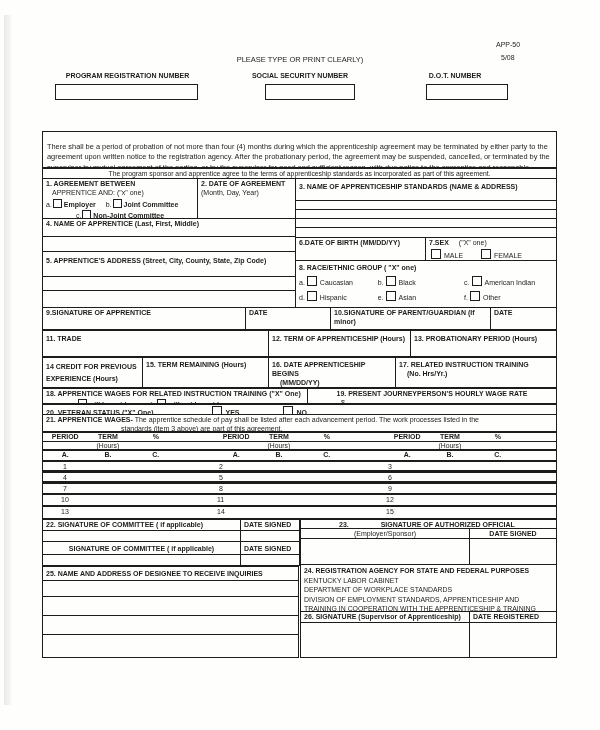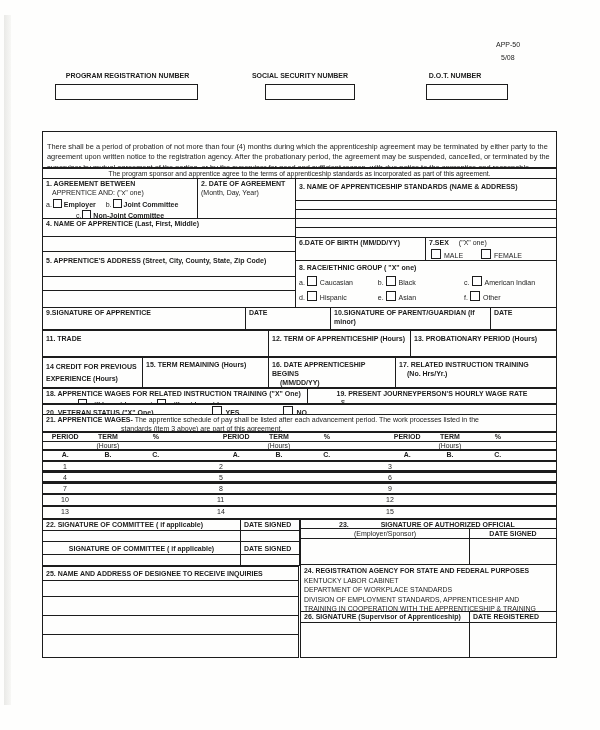--- a/index.html
+++ b/index.html
@@ -28,20 +28,21 @@
   .row-num{position:absolute;top:1px;font-size:7px;}
   .small24{font-size:6.9px;line-height:9.6px;}
 </style>
 </head>
 <body>
 
 <div class="page">
   <div class="scanedge"></div>
 
   <div class="c nb" style="left:493px;top:40px;width:60px;">APP-50</div>
+  <div class="c nb sub ctr" style="left:0px;top:54px;width:600px;">PLEASE TYPE OR PRINT CLEARLY)</div>
   <div class="c nb" style="left:498px;top:53px;width:40px;">5/08</div>
 
   <div class="c nb bold ctr" style="left:55px;top:71px;width:145px;">PROGRAM REGISTRATION NUMBER</div>
   <div class="c" style="left:55px;top:84px;width:143px;height:16px;"></div>
   <div class="c nb bold ctr" style="left:235px;top:71px;width:130px;">SOCIAL SECURITY NUMBER</div>
   <div class="c" style="left:265px;top:84px;width:90px;height:16px;"></div>
   <div class="c nb bold ctr" style="left:405px;top:71px;width:100px;">D.O.T. NUMBER</div>
   <div class="c" style="left:426px;top:84px;width:82px;height:16px;"></div>
 
   <div class="c para" style="left:42px;top:102px;width:515px;height:65px;">There shall be a period of probation of not more than four (4) months during which the apprenticeship agreement may be terminated by either party to the agreement upon written notice to the registration agency. After the probationary period, the agreement may be suspended, cancelled, or terminated by the supervisor by mutual agreement of the parties, or by the supervisor for good and sufficient reason, with due notice to the apprentice and reasonable opportunity for corrective action, and with written notice to the apprentice and to the sponsor of final action taken. All controversies or differences concerning the apprenticeship or on-the-job training agreement which cannot be adjusted by the parties shall be submitted to the supervisor for determination as provided in KRS 343.070.</div>

